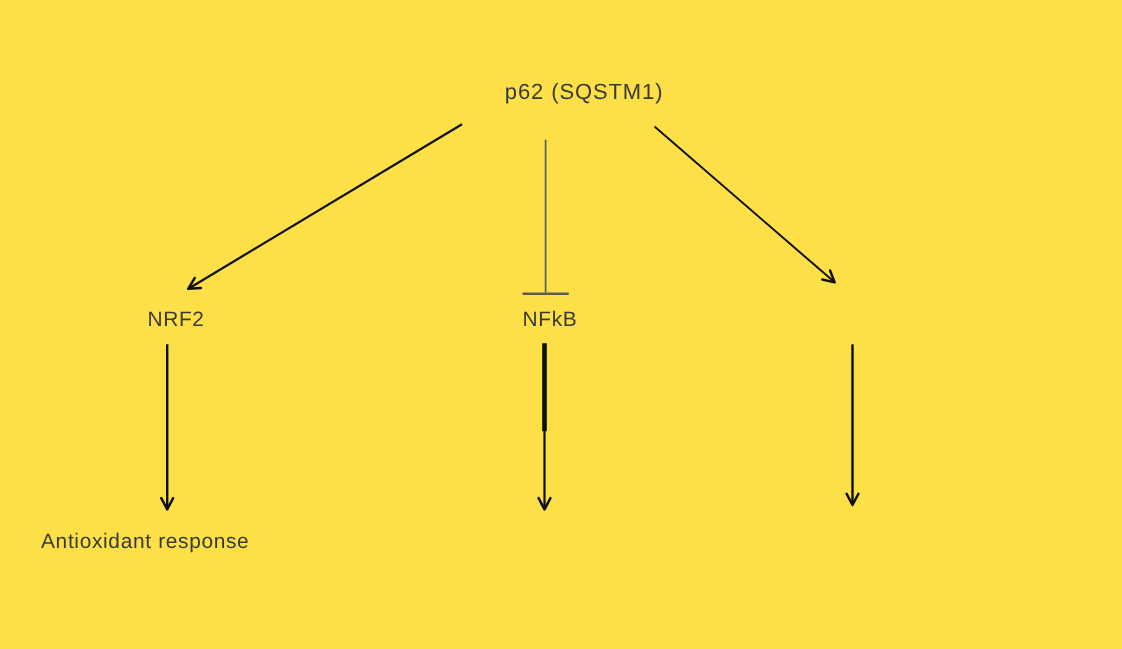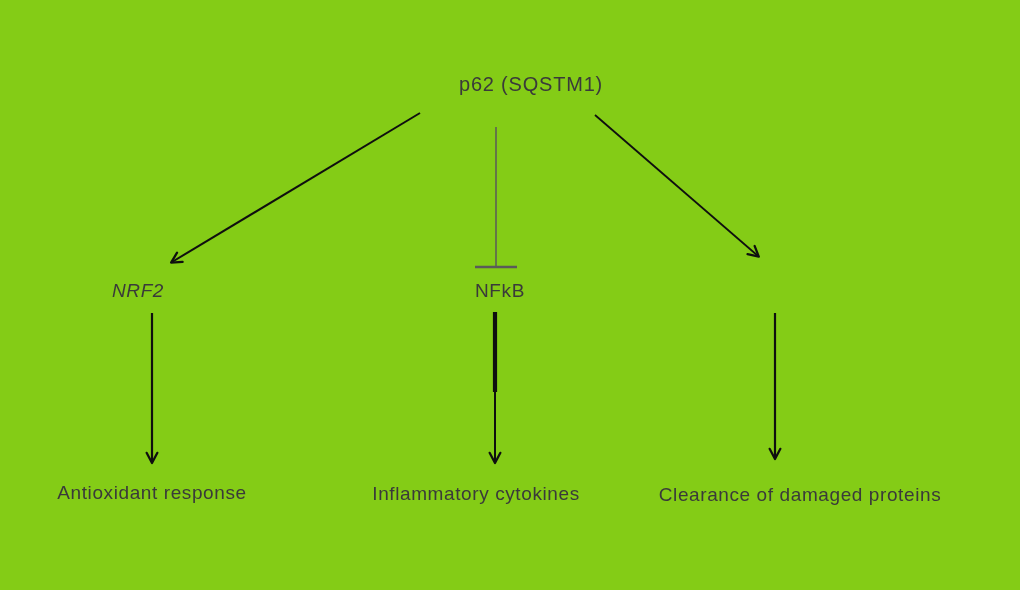--- a/index.html
+++ b/index.html
@@ -4,21 +4,21 @@
 <style>
   html, body {
     margin: 0;
     padding: 0;
     background: #ffffff;
   }
   .canvas {
     position: relative;
     width: 1020px;
     height: 590px;
-    background: #84cc16;
+    background: #fde047;
     overflow: hidden;
     font-family: "Liberation Sans", "DejaVu Sans", sans-serif;
   }
   .edges {
     position: absolute;
     left: 0;
     top: 0;
     pointer-events: none;
   }
   .node {
@@ -69,24 +69,22 @@
       <line x1="495" y1="390" x2="495" y2="462" stroke="#0f0f0f" stroke-width="2" marker-end="url(#chevron)"></line>
     </g>
 
     <g>
       <line x1="775" y1="313" x2="775" y2="458" stroke="#0f0f0f" stroke-width="2.2" marker-end="url(#chevron)"></line>
     </g>
   </svg>
 
   <div class="node title" style="left:421px; top:74px; width:220px;">p62 (SQSTM1)</div>
 
-  <div class="node" style="left:78px; top:281px; width:120px;font-style:italic;">NRF2</div>
+  <div class="node" style="left:100px; top:281px; width:120px;">NRF2</div>
 
   <div class="node" style="left:440px; top:281px; width:120px;">NFkB</div>
 
 
-  <div class="node" style="left:32px; top:483px; width:240px;">Antioxidant response</div>
+  <div class="node" style="left:12px; top:483px; width:240px;">Antioxidant response</div>
 
-  <div class="node" style="left:356px; top:484px; width:240px;">Inflammatory cytokines</div>
 
-  <div class="node" style="left:650px; top:485px; width:300px;">Clearance of damaged proteins</div>
 
 </div>
 
 </body></html>

